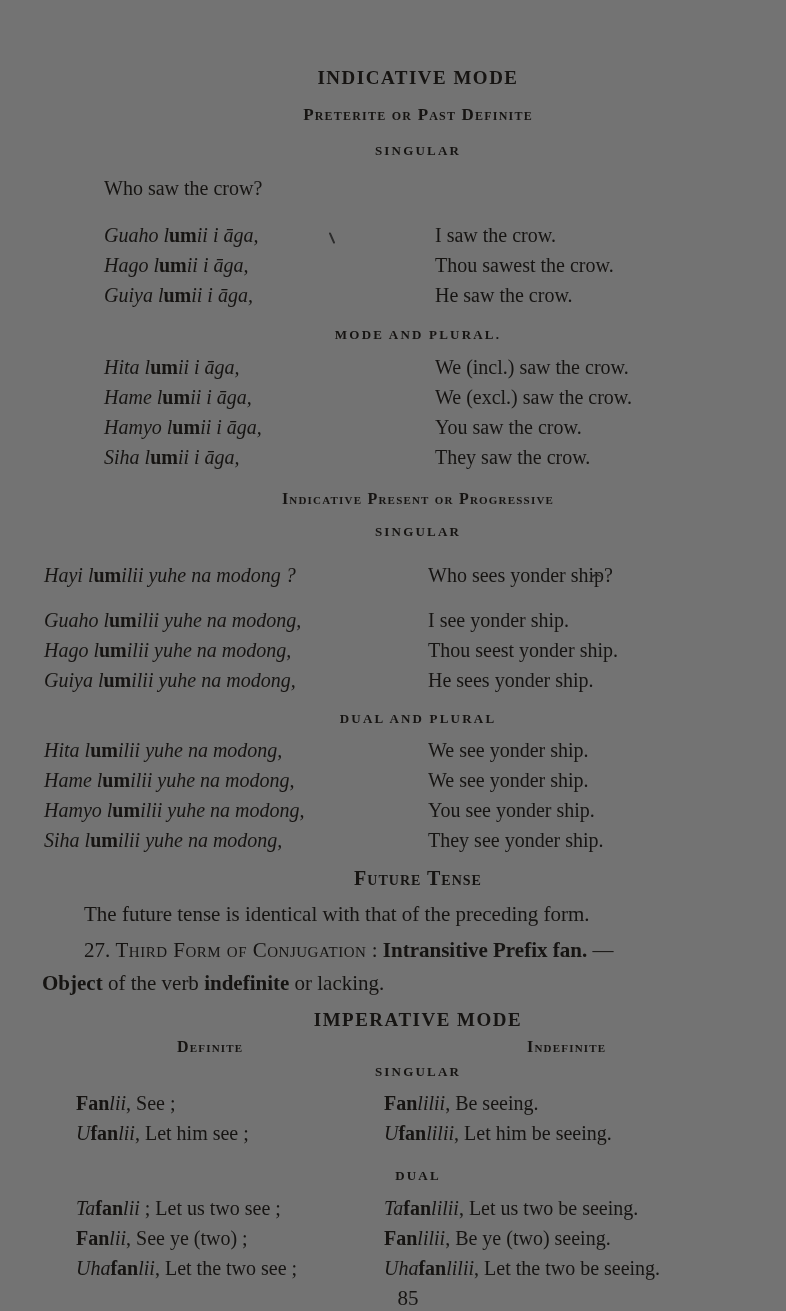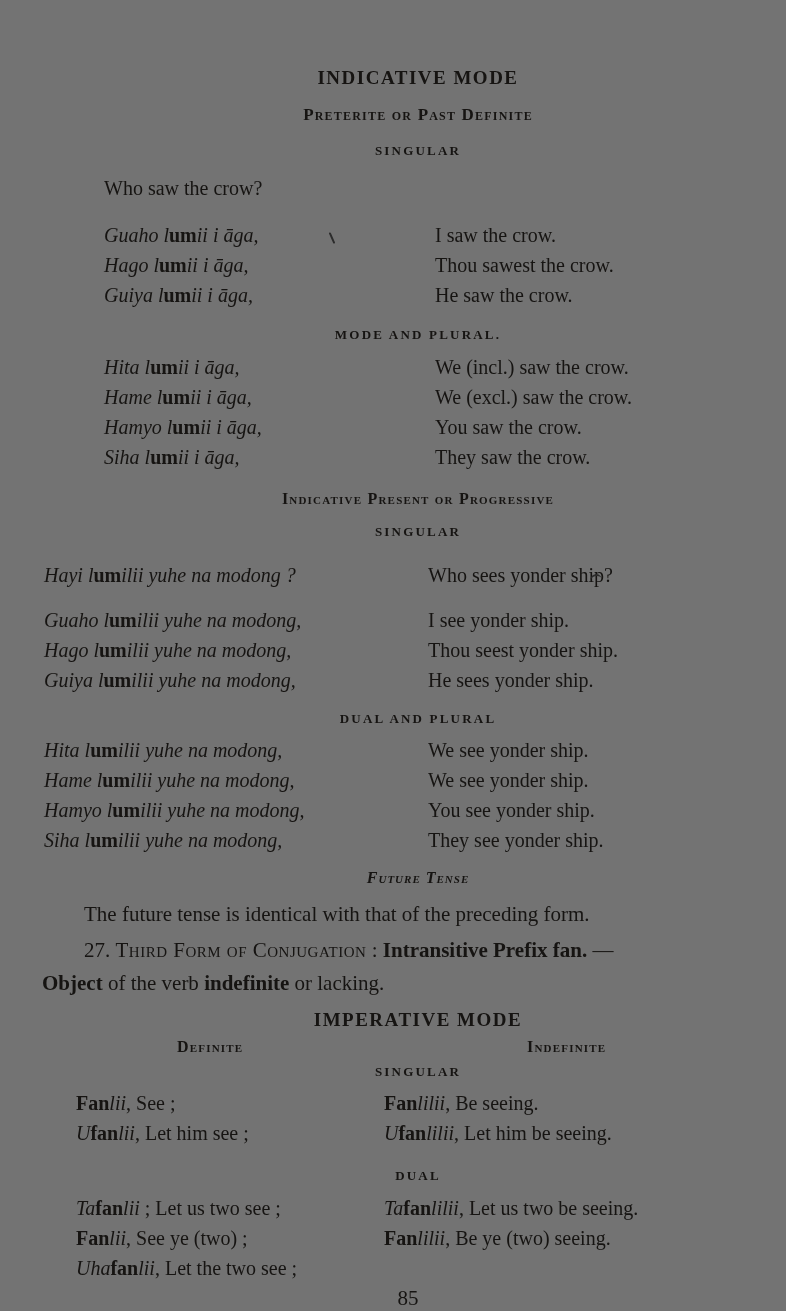--- a/index.html
+++ b/index.html
@@ -8,21 +8,21 @@
     position:relative;width:786px;height:1311px;background:#737373;
     font-family:"Liberation Serif","DejaVu Serif",serif;color:#161412;
     padding-top:66px;box-sizing:border-box;
   }
   
   .ctr{text-align:center;padding-left:50px;}
   .h-mode{font-size:19px;font-weight:700;letter-spacing:1.5px;height:24px;line-height:24px;}
   .h-sc{font-variant:small-caps;font-weight:700;font-size:17px;letter-spacing:1.2px;height:22px;line-height:22px;}
   .h-sc2{font-variant:small-caps;font-weight:700;font-size:16px;letter-spacing:1.2px;height:22px;line-height:22px;}
   .lab{font-size:13px;font-weight:700;letter-spacing:2.2px;height:15px;line-height:15px;}
-  .future-lab{font-variant:small-caps;font-weight:700;font-size:16px;letter-spacing:1px;height:20px;line-height:20px;font-style:italic;}
+  .future-lab{font-variant:small-caps;font-weight:700;font-size:20px;letter-spacing:1px;height:20px;line-height:20px;}
   
   .c-row{display:flex;font-size:20px;line-height:30px;height:30px;}
   .s1{padding-left:104px;} .s1 .cha{flex:none;width:331px;}
   .s2{padding-left:44px;}  .s2 .cha{flex:none;width:384px;}
   .imp{padding-left:76px;} .imp .left{flex:none;width:308px;}
   .eng,.right{flex:1;}
   
   .seg-r{font-style:normal;font-weight:400;}
   .seg-i{font-style:italic;font-weight:400;}
   .seg-b{font-style:normal;font-weight:700;}
@@ -153,19 +153,20 @@
   <div class="c-row imp" style="margin-top:10px;">
     <span class="left"><span class="seg-i">Ta</span><span class="seg-b">fan</span><span class="seg-i">lii</span><span class="seg-r"> ; Let us two see ;</span></span>
     <span class="right"><span class="seg-i">Ta</span><span class="seg-b">fan</span><span class="seg-i">lilii</span><span class="seg-r">, Let us two be seeing.</span></span>
   </div>
   <div class="c-row imp">
     <span class="left"><span class="seg-b">Fan</span><span class="seg-i">lii</span><span class="seg-r">, See ye (two) ;</span></span>
     <span class="right"><span class="seg-b">Fan</span><span class="seg-i">lilii</span><span class="seg-r">, Be ye (two) seeing.</span></span>
   </div>
   <div class="c-row imp">
     <span class="left"><span class="seg-i">Uha</span><span class="seg-b">fan</span><span class="seg-i">lii</span><span class="seg-r">, Let the two see ;</span></span>
+    <span class="right"><span class="seg-i">Uha</span><span class="seg-b">fan</span><span class="seg-i">lilii</span><span class="seg-r">, Let the two be seeing.</span></span>
   </div>
 
   <div class="pageno" style="margin-top:2px;">85</div>
 
   <div class="art-stroke"></div>
   <div class="art-tilde"></div>
 </div>
 
 </body></html>

